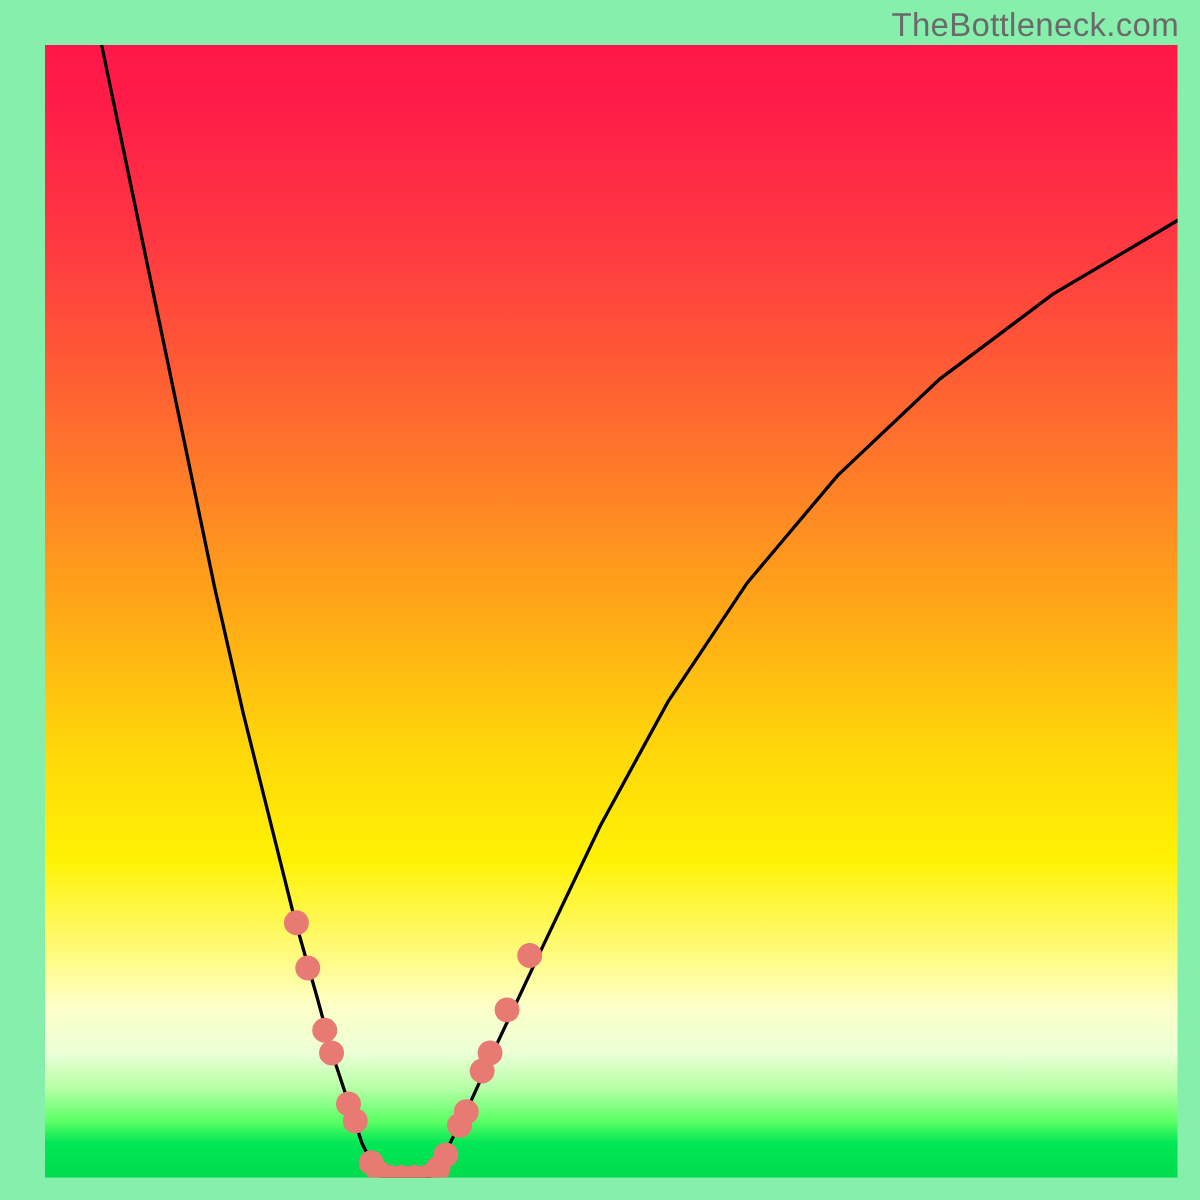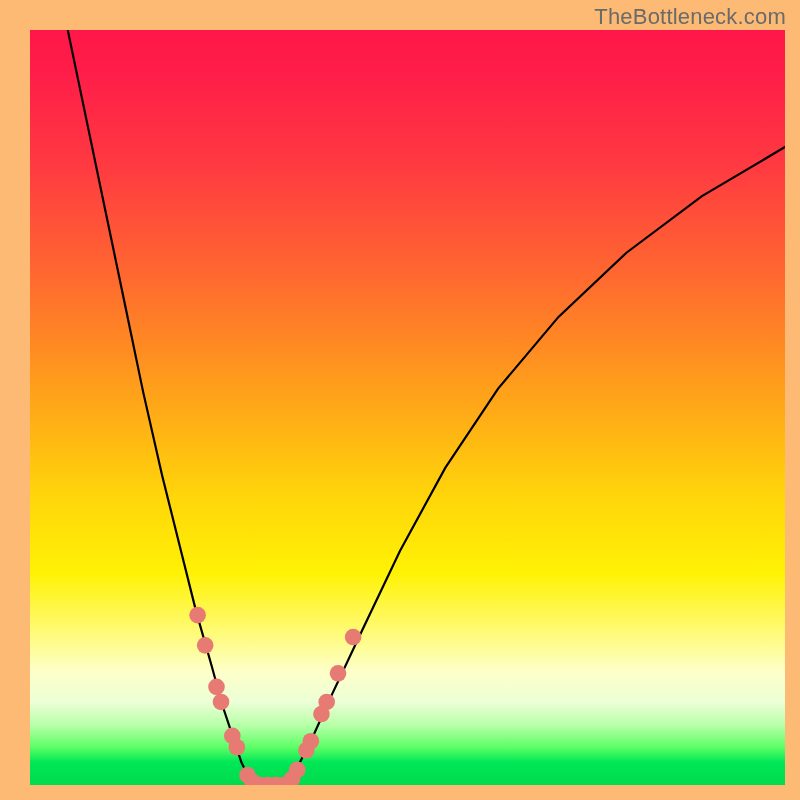--- a/index.html
+++ b/index.html
@@ -8,21 +8,21 @@
     width: 800px;
     height: 800px;
     overflow: hidden;
     background: #000;
     font-family: Arial, Helvetica, sans-serif;
   }
   .frame {
     position: relative;
     width: 800px;
     height: 800px;
-    background: #fdba74;
+    background: #86efac;
   }
   .plot-area {
     position: absolute;
     left: 30px;
     top: 30px;
     width: 755px;
     height: 755px;
     
     background: linear-gradient(to bottom,
       #ff1749 0%,

